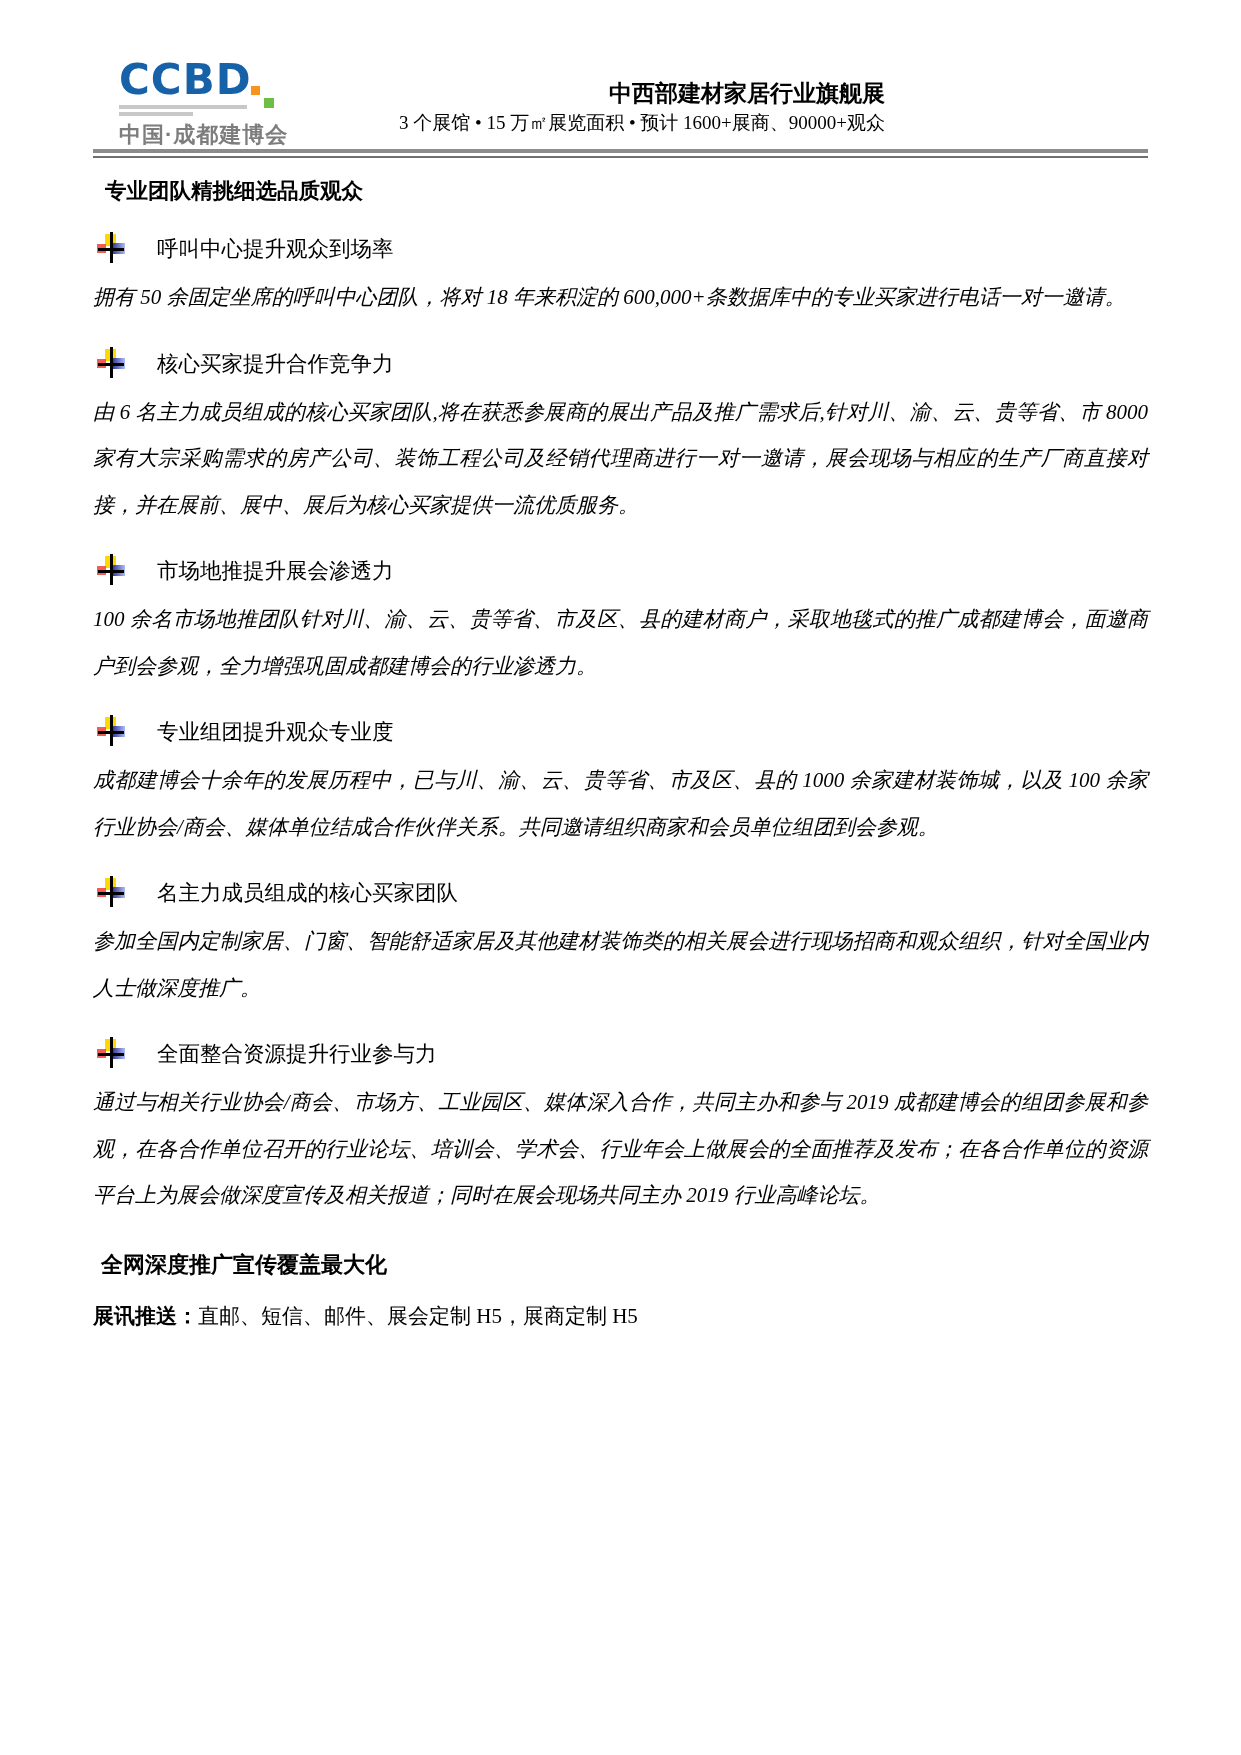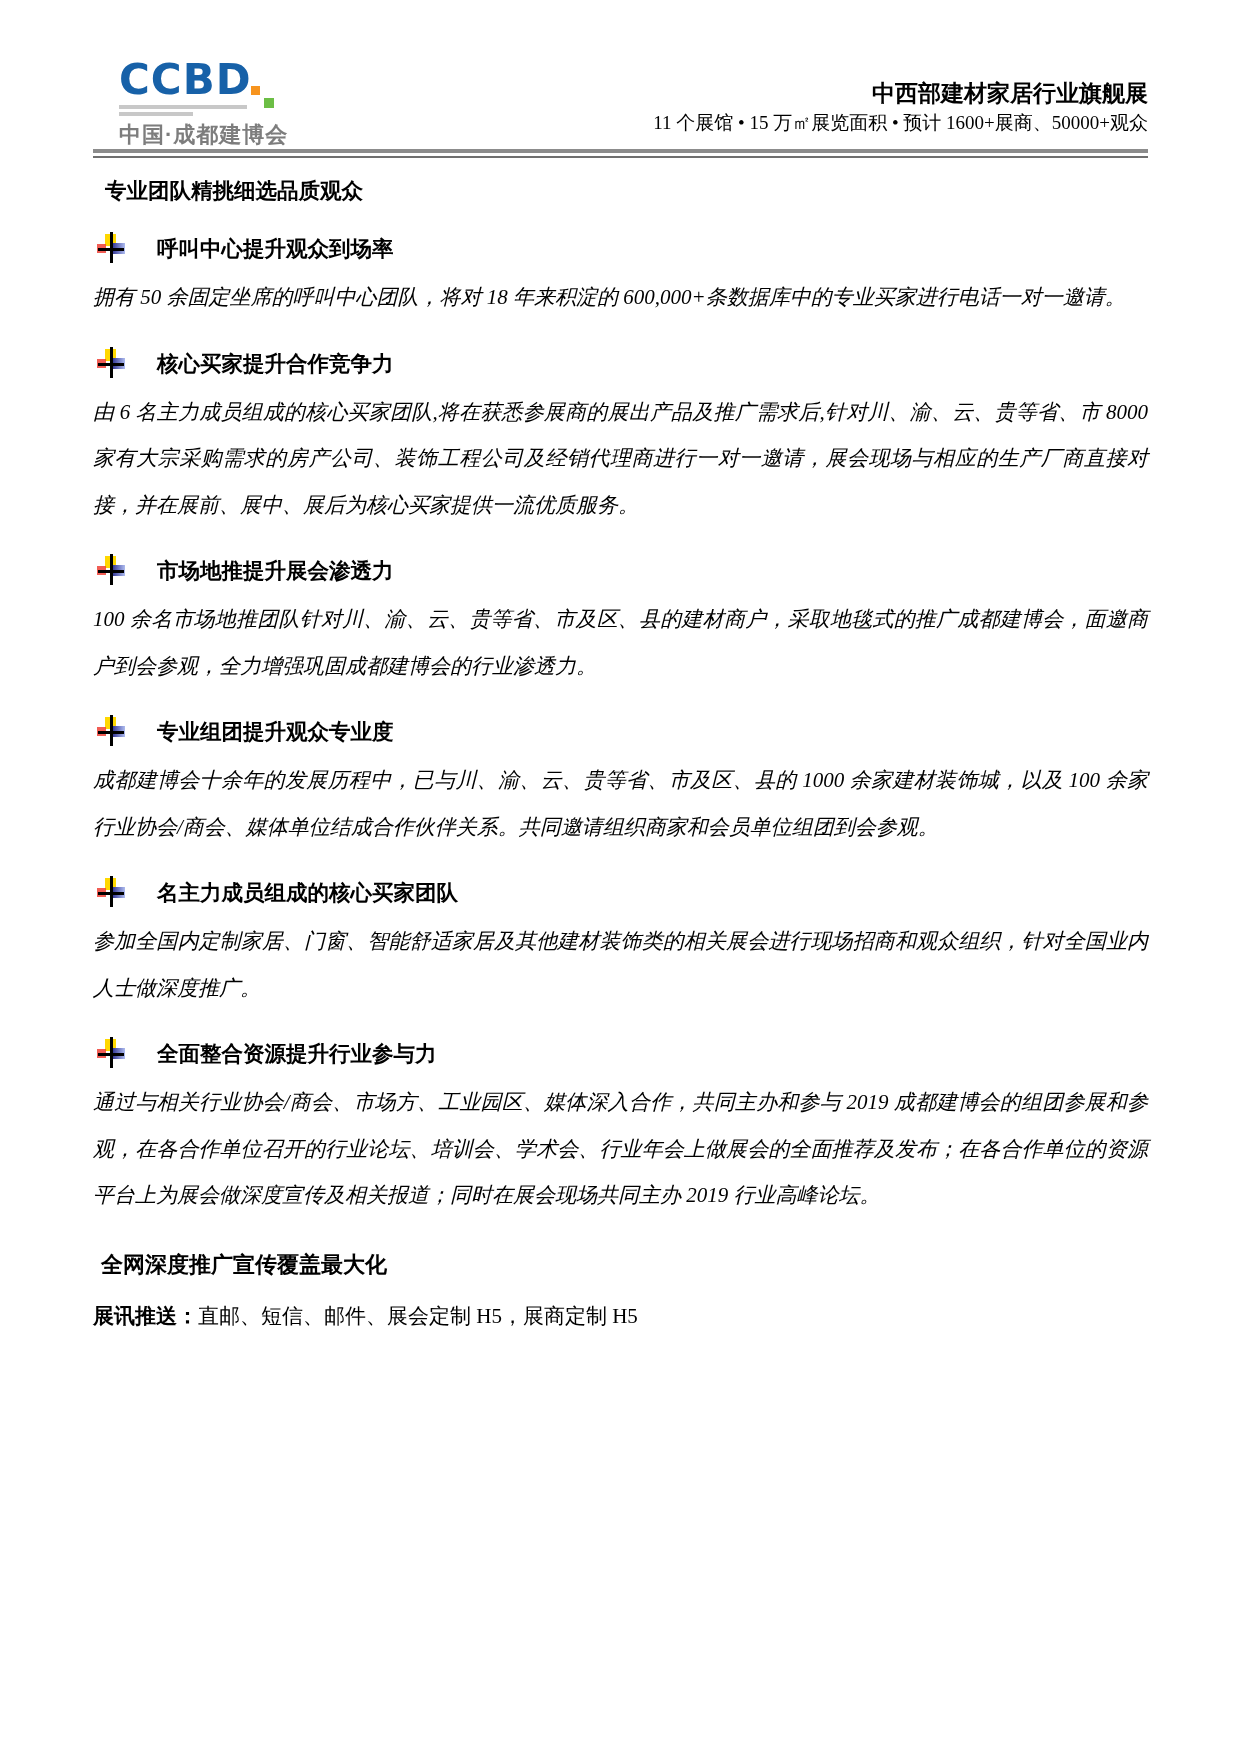--- a/index.html
+++ b/index.html
@@ -7,21 +7,21 @@
     position:relative;
     width:1241px;height:1755px;
     box-sizing:border-box;
     padding:60px 93px 0 93px;
     background:#fff;
     overflow:hidden;
     font-family:"Liberation Serif","DejaVu Serif",serif;
     color:#000;
   }
   
-  .header{display:flex;justify-content:space-between;align-items:flex-end;}
+  .header{display:flex;align-items:flex-end;gap:40px;}
   .logo-block{width:240px;padding-left:26px;}
   .logo-word{
     font-family:"DejaVu Sans","Liberation Sans",sans-serif;
     font-weight:900;font-size:42px;line-height:40px;
     color:#1761A8;letter-spacing:1px;
     position:relative;display:inline-block;
   }
   .logo-sq{position:absolute;display:block;}
   .logo-sq.orange{width:9px;height:9px;background:#F7941E;right:-4px;top:-8px;}
   .logo-sq.green{width:10px;height:10px;background:#6CBE45;right:-18px;top:4px;}
@@ -35,21 +35,21 @@
     letter-spacing:1px;margin-top:4px;margin-bottom:-3px;white-space:nowrap;
   }
   .header-right{text-align:right;padding-bottom:10px;}
   .hr-title{font-size:23px;font-weight:bold;line-height:30px;}
   .hr-subtitle{font-size:19px;line-height:28px;}
   .rule{height:3px;border-top:4px solid #8C8C8C;border-bottom:2px solid #6F6F6F;margin-top:2px;}
   
   .main-heading{font-size:21.5px;font-weight:bold;margin:18px 0 0 12px;line-height:30px;}
   .topic{margin-top:26px;}
   .topic-head{display:flex;align-items:center;}
-  .topic-head h3{font-size:21.5px;font-weight:bold;margin:0 0 0 24px;line-height:34px;padding-left:6px;}
+  .topic-head h3{font-size:21.5px;font-weight:normal;margin:0 0 0 24px;line-height:34px;padding-left:6px;}
   .topic p,.promo p{
     margin:8px 0 0 0;
     font-size:21px;line-height:46.5px;
     text-align:justify;text-justify:inter-character;font-style:italic;
   }
   .promo-heading{font-size:22px;font-weight:bold;margin:30px 0 0 8px;line-height:32px;}
   .promo p.indent{text-indent:2.2em;margin-top:12px;}
   .push-line{margin-top:12px;font-size:21px;line-height:46.5px;}
   .push-line b{font-weight:bold;}
   
@@ -74,21 +74,21 @@
         <span class="logo-sq green"></span>
       </span>
       <div class="logo-tagline">
         <div class="bar b1"></div>
         <div class="bar b2"></div>
       </div>
       <div class="logo-caption">中国·成都建博会</div>
     </div>
     <div class="header-right">
       <div class="hr-title">中西部建材家居行业旗舰展</div>
-      <div class="hr-subtitle">11 个展馆 • 15 万㎡展览面积 • 预计 1600+展商、50000+观众</div>
+      <div class="hr-subtitle">3 个展馆 • 15 万㎡展览面积 • 预计 1600+展商、90000+观众</div>
     </div>
   </div>
   <div class="rule"></div>
 
   <h2 class="main-heading">专业团队精挑细选品质观众</h2>
 
   <section class="topic">
     <div class="topic-head">
       <span class="bullet-icon">
         <span class="sq-y"></span>

